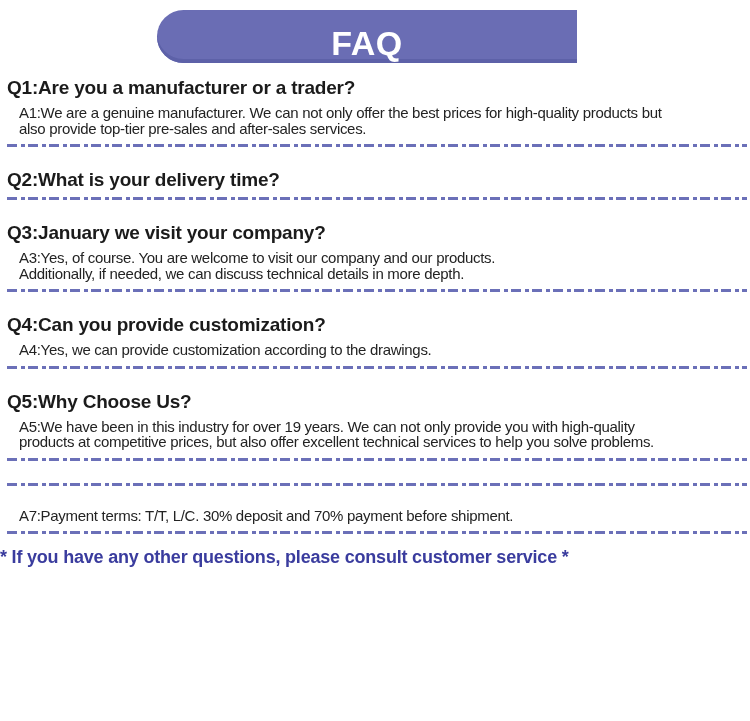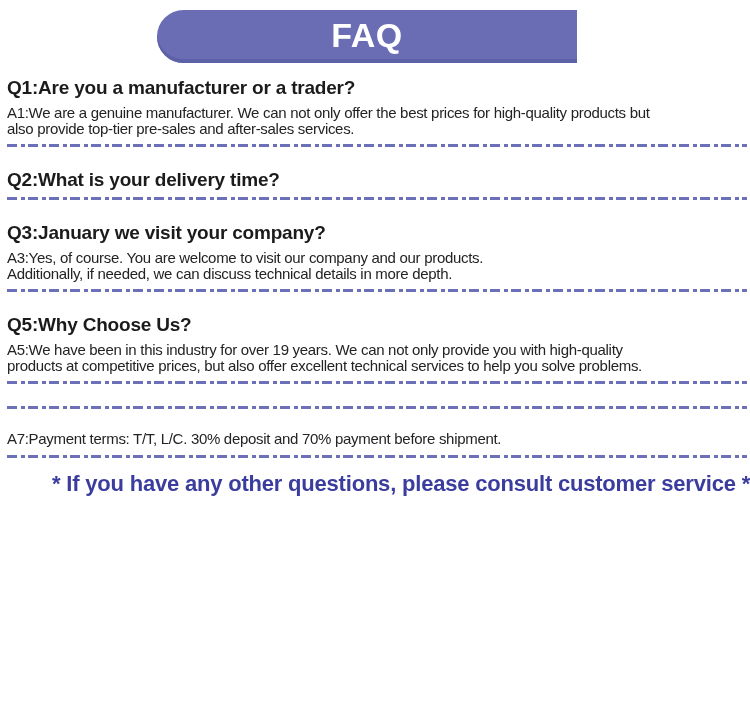--- a/index.html
+++ b/index.html
@@ -18,63 +18,63 @@
     font-family:"Liberation Sans","DejaVu Sans",sans-serif;
     overflow:hidden;
   }
   .page{width:750px;height:721px;position:relative;}
   .banner{
     margin:10px 12px 0 157px;
     width:420px;height:53px;
     background:var(--banner);
     border-radius:27px 0 0 27px;
     box-shadow:inset 0 -4px 0 var(--banner_edge);
-    display:flex;align-items:center;justify-content:center;
+    display:flex;align-items:flex-end;justify-content:center;
   }
   .banner-title{
     color:#ffffff;
     font-size:34px;
     font-weight:700;
     letter-spacing:0.5px;
     margin-top:-3px;
   }
   .faq-list{padding:0 7px;}
   .faq-item{padding-top:22px;}
   .faq-item.first{padding-top:14px;}
   .q{
     margin:0 0 7px 0;
     font-size:19px;
     line-height:21px;
     font-weight:700;
     letter-spacing:-0.2px;
     color:var(--heading_text);
   }
   .a{
-    margin:0 0 8px 0;
+    margin:0 0 8px 12px;
     font-size:15px;
     line-height:15.5px;
     letter-spacing:-0.3px;
     color:var(--body_text);
     white-space:pre-line;
   }
   .sep{
     height:3px;
     margin-right:-4px;
     background-image:repeating-linear-gradient(
       to right,
       var(--separator) 0px, var(--separator) 10px,
       transparent 10px, transparent 14px,
       var(--separator) 14px, var(--separator) 18px,
       transparent 18px, transparent 21px
     );
   }
   .footer-note{
     margin-top:13px;
-    text-align:right;
-    font-size:22px;
+    text-align:left;
+    font-size:18px;
     font-weight:700;
     letter-spacing:-0.2px;
     color:var(--footer_text);
   }
 </style>
 </head>
 <body>
 
 <div class="page">
 
@@ -96,20 +96,25 @@
       <div class="sep"></div>
     </section>
 
     <section class="faq-item">
       <h2 class="q">Q3:January we visit your company?</h2>
       <p class="a">A3:Yes, of course. You are welcome to visit our company and our products.
 Additionally, if needed, we can discuss technical details in more depth.</p>
       <div class="sep"></div>
     </section>
 
+    <section class="faq-item">
+      <h2 class="q">Q4:Can you provide customization?</h2>
+      <p class="a">A4:Yes, we can provide customization according to the drawings.</p>
+      <div class="sep"></div>
+    </section>
 
     <section class="faq-item">
       <h2 class="q">Q5:Why Choose Us?</h2>
       <p class="a">A5:We have been in this industry for over 19 years. We can not only provide you with high-quality
 products at competitive prices, but also offer excellent technical services to help you solve problems.</p>
       <div class="sep"></div>
     </section>
 
     <section class="faq-item">
       <div class="sep"></div>

